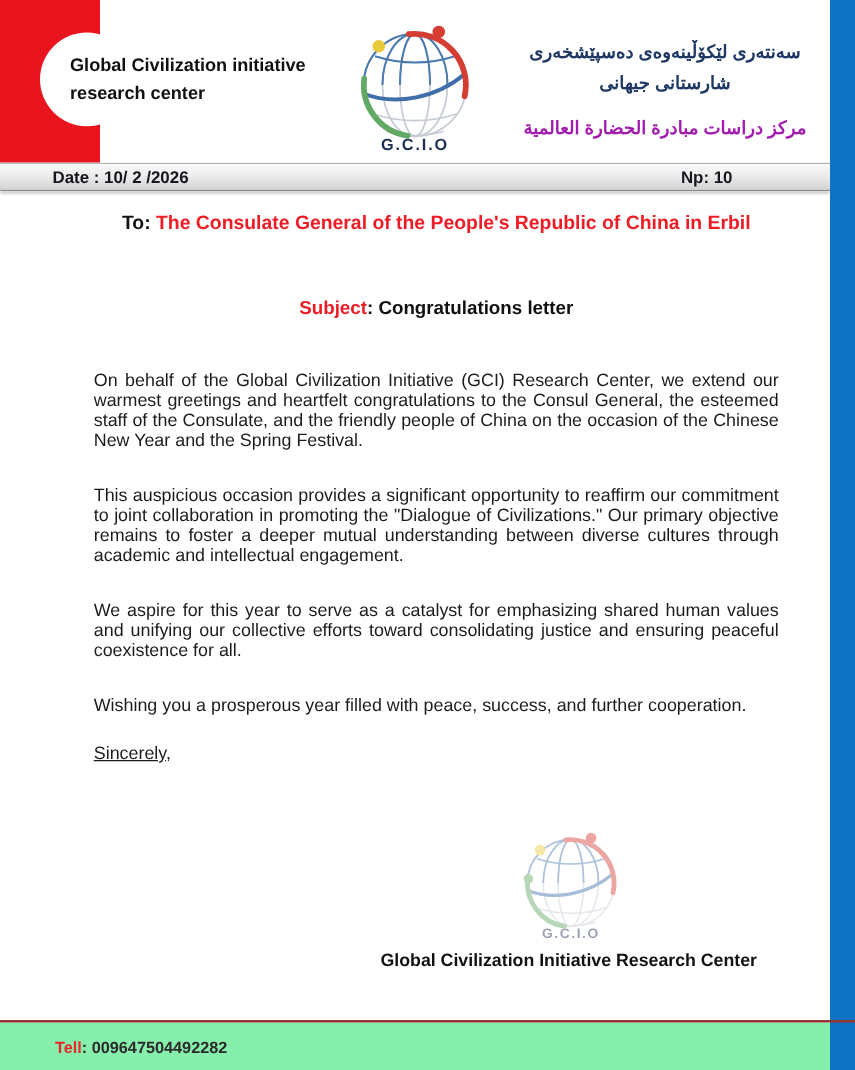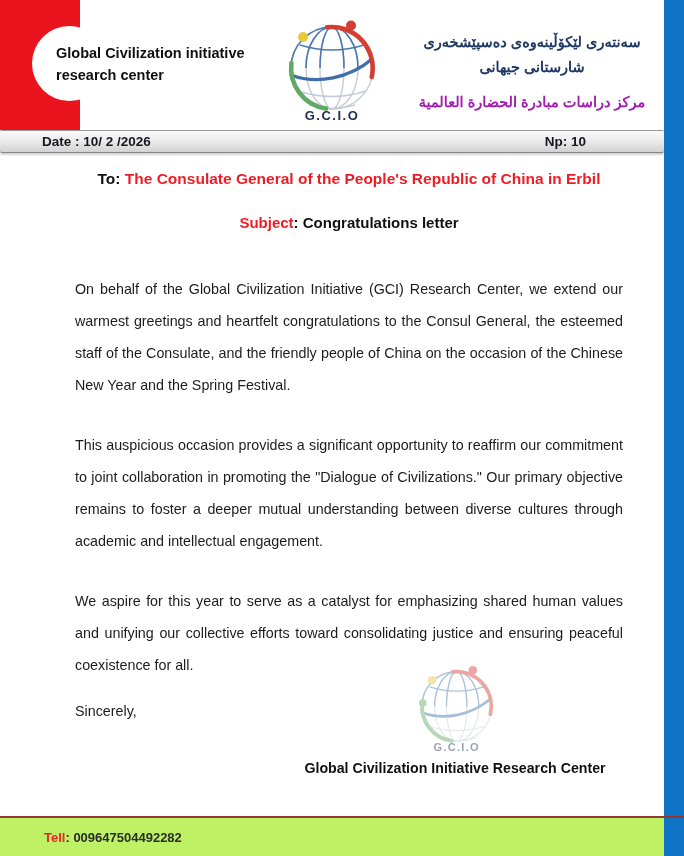--- a/index.html
+++ b/index.html
@@ -24,33 +24,33 @@
   .date-bar{position:absolute;top:130px;left:0;width:664px;height:23px;box-sizing:border-box;
     background:linear-gradient(#fafafa,#ececec 45%,#d2d2d2);
     border-top:1px solid #9a9a9a;border-bottom:1px solid #858585;border-radius:2px;
     box-shadow:0 2px 2px rgba(0,0,0,0.18);
     display:flex;justify-content:space-between;align-items:center;
     padding:0 78px 0 42px;font-weight:bold;font-size:13.5px;color:#16161f;z-index:3;}
   
   .content{position:absolute;left:75px;top:170px;width:548px;z-index:2;}
   .to-line{margin:0;text-align:center;font-weight:bold;font-size:15.5px;color:#111;white-space:nowrap;}
   .red-text{color:#ee1c25;}
-  .subject-line{margin:26px 0 0;text-align:center;font-weight:bold;font-size:15px;color:#111;}
+  .subject-line{margin:50px 0 0;text-align:center;font-weight:bold;font-size:15px;color:#111;}
   .subject-label{color:#ee1c25;}
-  .body-paragraph{margin:28px 0 0;font-size:14.3px;line-height:32px;text-align:justify;color:#1c1c1c;}
+  .body-paragraph{margin:28px 0 0;font-size:14.3px;line-height:16px;text-align:justify;color:#1c1c1c;}
   .body-paragraph.first{margin-top:42px;}
-  .closing{margin:22px 0 0;font-size:14.3px;color:#1c1c1c;}
+  .closing{margin:22px 0 0;font-size:14.3px;color:#1c1c1c;text-decoration:underline;}
   
   .signature{position:absolute;left:275px;top:664px;width:360px;text-align:center;z-index:2;}
   .watermark{opacity:0.45;}
   .sig-org{font-weight:bold;font-size:14.2px;color:#111;margin-top:2px;}
   .sig-date{font-weight:bold;font-size:14.2px;color:#111;margin-top:3px;}
   
   .footer-line{position:absolute;left:0;bottom:38px;width:100%;height:2px;background:#943634;z-index:6;}
-  .footer{position:absolute;left:0;bottom:0;width:100%;height:38px;box-sizing:border-box;background:#bef264;
+  .footer{position:absolute;left:0;bottom:0;width:100%;height:38px;box-sizing:border-box;background:#86efac;
     display:flex;justify-content:space-between;align-items:center;
     padding:0 108px 0 44px;font-size:13px;z-index:4;}
   .footer .label{color:#e8262b;font-weight:bold;}
   .footer .value{color:#2b2b2b;font-weight:bold;}
   .footer .value-email{color:#2b2b2b;font-weight:normal;}
 </style>
 </head>
 <body>
 
 <div class="page">
@@ -101,20 +101,21 @@
   </div>
 
   <div class="content">
     <p class="to-line"><span>To:</span><span class="red-text"> The Consulate General of the People's Republic of China in Erbil</span></p>
 
     <p class="subject-line"><span class="subject-label">Subject</span><span>: Congratulations letter</span></p>
 
     <p class="body-paragraph first">On behalf of the Global Civilization Initiative (GCI) Research Center, we extend our warmest greetings and heartfelt congratulations to the Consul General, the esteemed staff of the Consulate, and the friendly people of China on the occasion of the Chinese New Year and the Spring Festival.</p>
     <p class="body-paragraph">This auspicious occasion provides a significant opportunity to reaffirm our commitment to joint collaboration in promoting the "Dialogue of Civilizations." Our primary objective remains to foster a deeper mutual understanding between diverse cultures through academic and intellectual engagement.</p>
     <p class="body-paragraph">We aspire for this year to serve as a catalyst for emphasizing shared human values and unifying our collective efforts toward consolidating justice and ensuring peaceful coexistence for all.</p>
+    <p class="body-paragraph">Wishing you a prosperous year filled with peace, success, and further cooperation.</p>
     <p class="closing">Sincerely,</p>
   </div>
 
   <div class="signature">
     <div class="watermark">
       <svg width="100" height="90" viewBox="0 0 116 106">
         <clipPath id="topHalfB">
             <rect x="0" y="0" width="116" height="50"></rect>
           </clipPath>
         <g fill="none" stroke="#c6ccd6" stroke-width="1.4">

